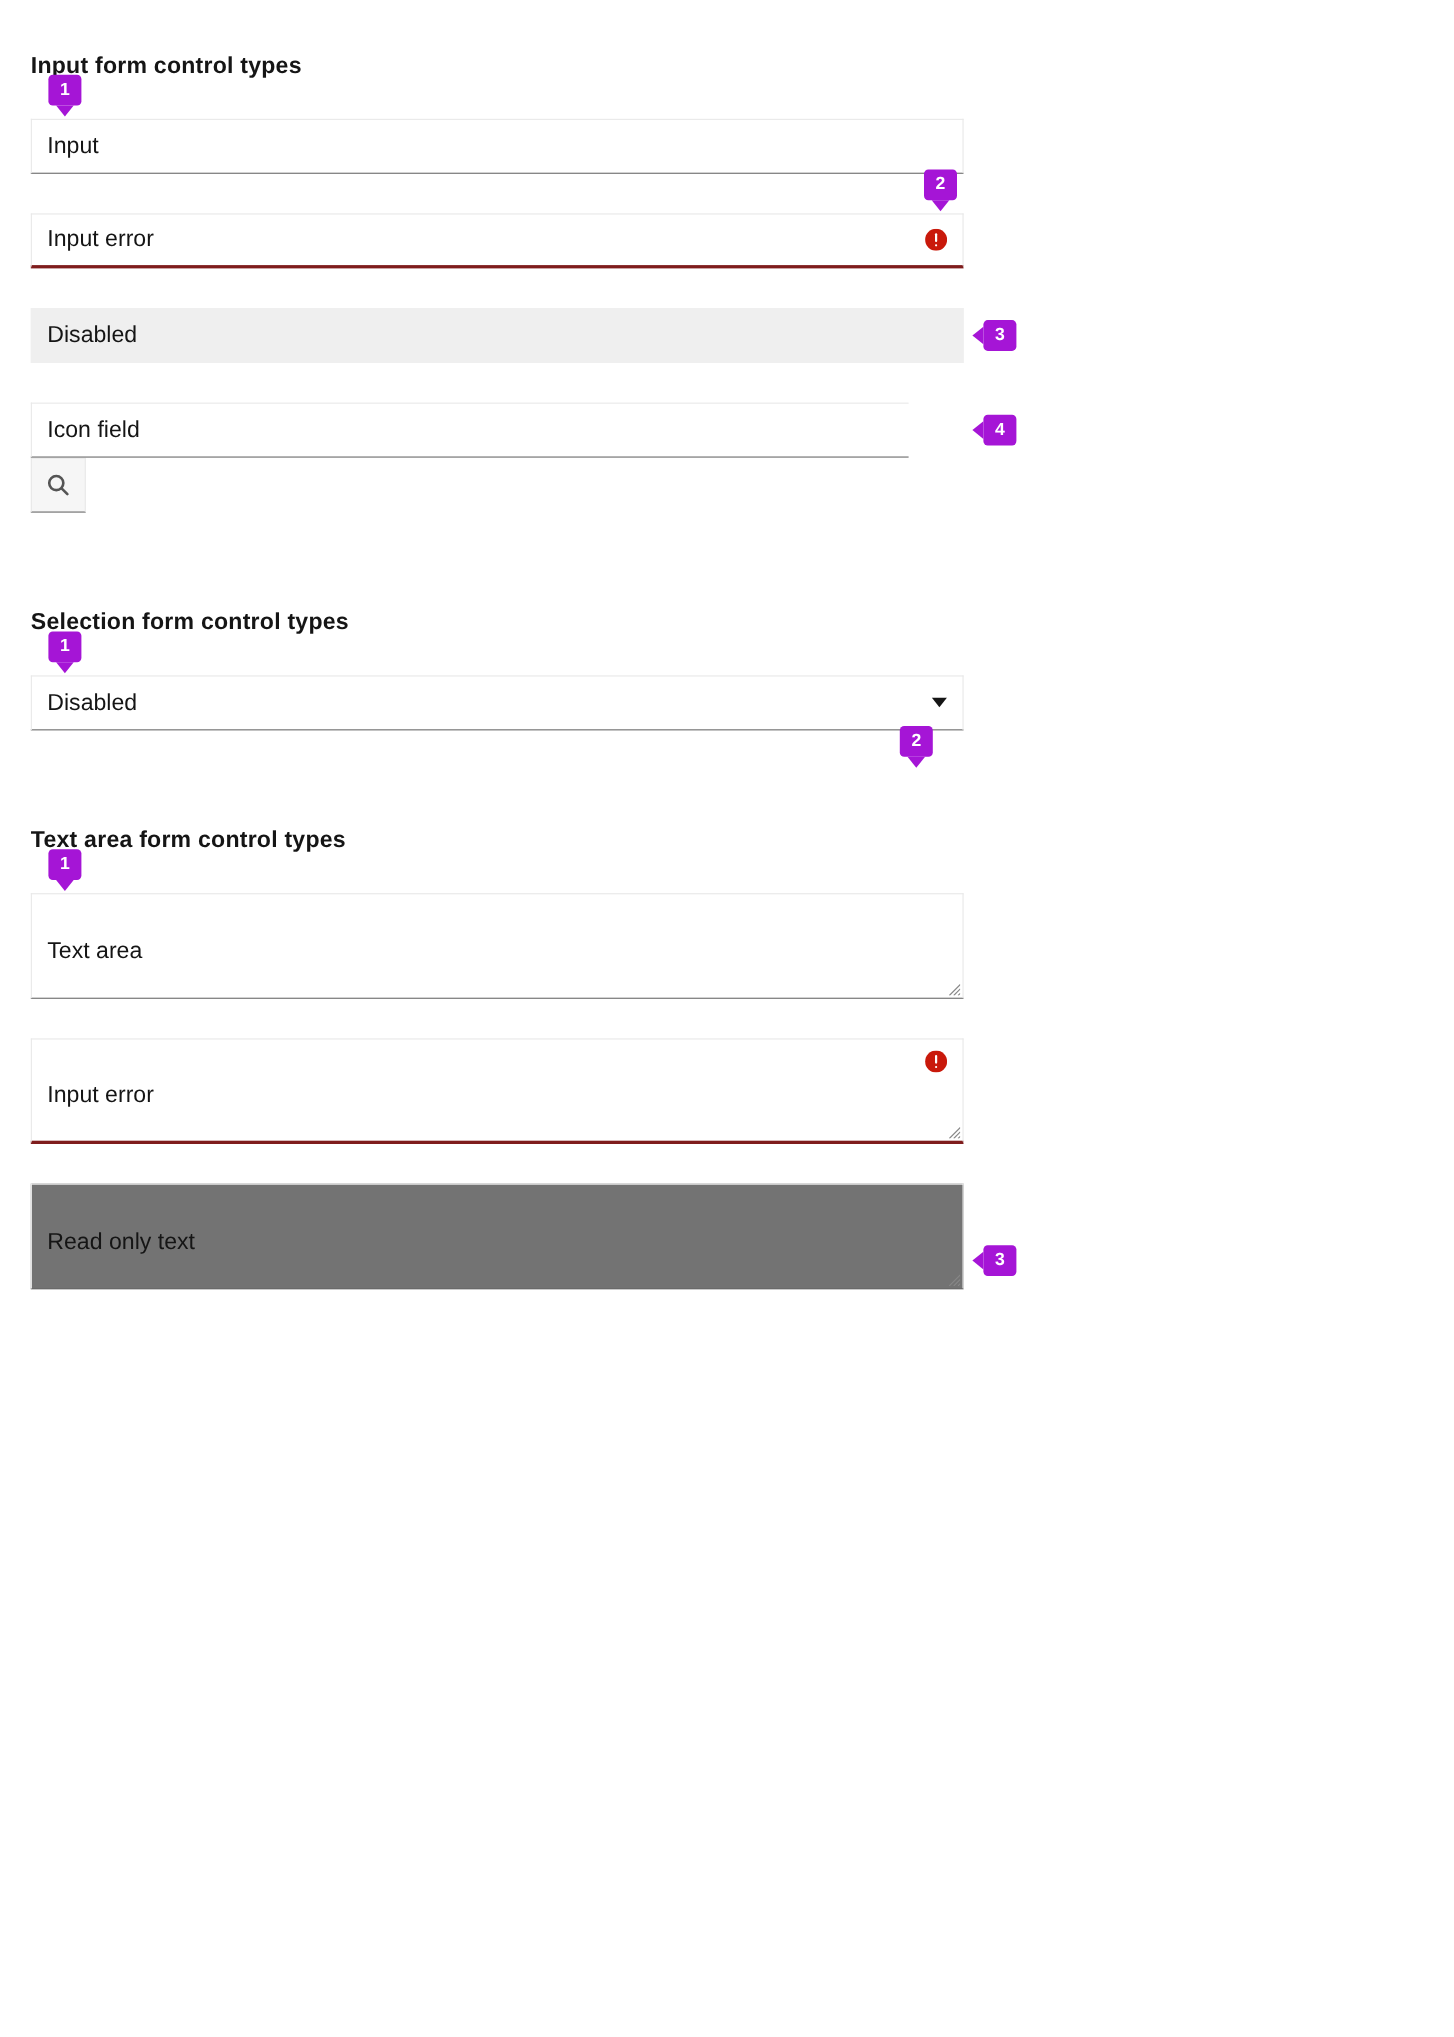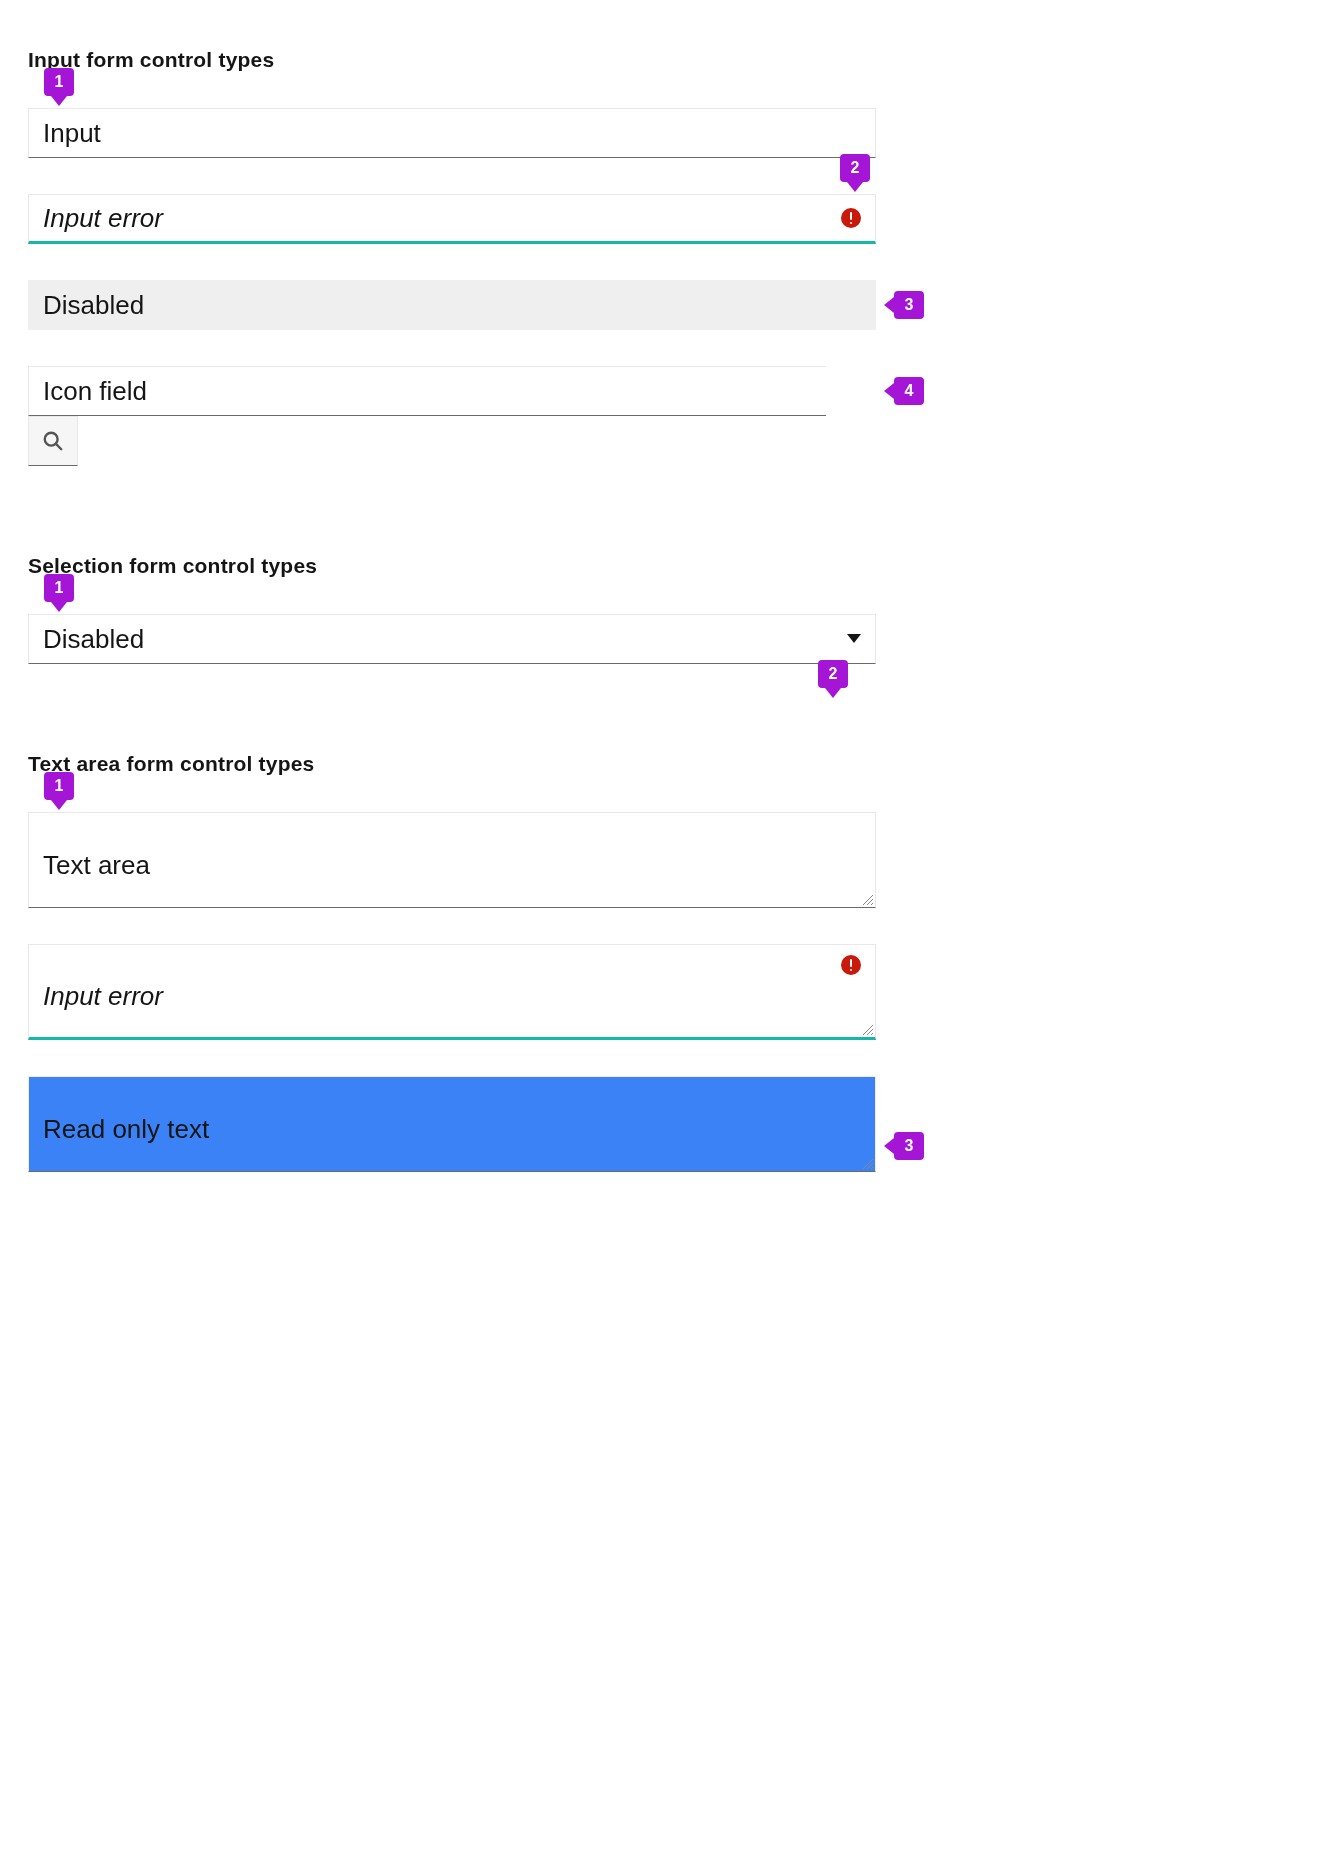--- a/index.html
+++ b/index.html
@@ -34,35 +34,34 @@
   
   .control {
     width: 848px;
     height: 50px;
     border: 1px solid #e8e8e8;
     border-bottom: 1px solid #6a6a6a;
     background: #ffffff;
     display: flex;
     align-items: center;
     padding: 0 14px;
-    font-size: 26px;
+    font-size: 21px;
     color: #151515;
     position: relative;
   }
   .control.error {
-    border-bottom: 3px solid #14b8a6;
-    font-style: italic;
+    border-bottom: 3px solid #7f1d1d;
   }
   .control.disabled {
     background: #efefef;
     border: 1px solid #efefef;
     color: #151515;
   }
   .control.readonly {
-    background: #3b82f6;
+    background: #737373;
     border: 1px solid #efefef;
     border-bottom: 1px solid #6a6a6a;
   }
   .control.textarea {
     height: 96px;
     align-items: center;
     padding-top: 10px;
   }
   .control .text {
     flex: 1 1 auto;

